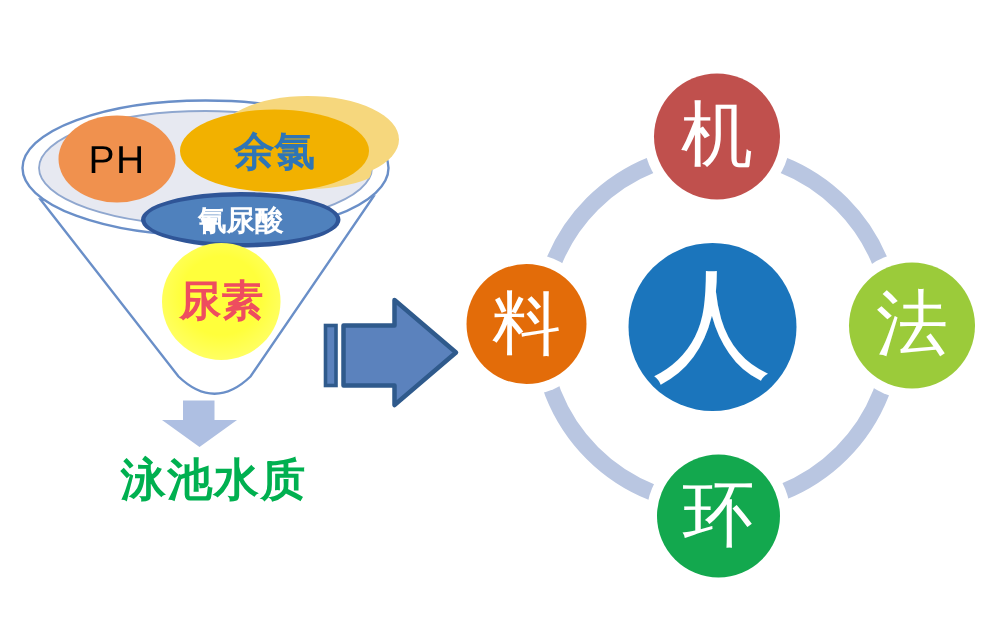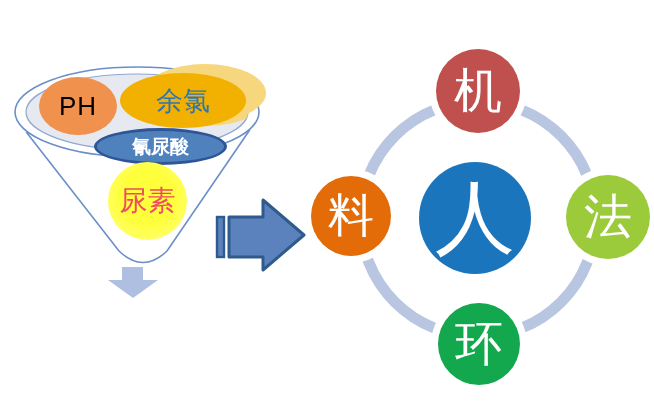--- a/index.html
+++ b/index.html
@@ -9,26 +9,26 @@
   }
   #shape-layer{position:absolute;left:0;top:0;width:654px;height:420px;z-index:0;}
   .bubble{
     position:absolute;display:flex;align-items:center;justify-content:center;
     border-radius:50%;z-index:2;box-sizing:border-box;font-weight:bold;
   }
   .bubble-ph{left:39px;top:77px;width:78px;height:58px;background:#F0914E;
     color:#000;font-size:26px;font-weight:500;letter-spacing:1px;}
   .bubble-glow{left:144px;top:64px;width:122px;height:58px;background:#F6D77D;z-index:1;}
   .bubble-yulv{left:120px;top:73px;width:126px;height:55px;background:#F2B100;
-    color:#2E75B6;font-size:27px;font-weight:400;font-family:"Liberation Serif",serif;}
+    color:#2E75B6;font-size:27px;font-weight:700;font-family:"Liberation Serif",serif;}
   .bubble-qns{left:94px;top:128px;width:133px;height:37px;background:#4F81BD;
     border:3px solid #2F5597;color:#fff;font-size:19px;font-family:"Liberation Serif",serif;}
   .bubble-urea{left:108px;top:162px;width:79px;height:78px;
     background:radial-gradient(circle at 50% 45%, #FFFF3B 45%, #FFFF80 95%);
-    color:#EE4D5F;font-size:28px;font-weight:400;font-family:"Liberation Serif",serif;}
+    color:#EE4D5F;font-size:28px;font-weight:700;font-family:"Liberation Serif",serif;}
   .funnel-caption{
     position:absolute;left:60px;top:300px;width:165px;text-align:center;z-index:2;
     color:#00B050;font-size:30px;font-weight:700;letter-spacing:1px;
     font-family:"Liberation Serif",serif;
   }
   .ring{
     position:absolute;left:355px;top:96px;width:224px;height:224px;z-index:1;
     border:11px solid #B9C6E1;border-radius:50%;box-sizing:content-box;
   }
   .node{
@@ -77,20 +77,21 @@
   <div class="bubble bubble-yulv">
     <span>余氯</span>
   </div>
   <div class="bubble bubble-qns">
     <span>氰尿酸</span>
   </div>
   <div class="bubble bubble-urea">
     <span>尿素</span>
   </div>
 
+  <div class="funnel-caption">泳池水质</div>
 
   <div class="ring"></div>
 
   <div class="node node-machine">
     <span class="node-label">机</span>
   </div>
   <div class="node node-material">
     <span class="node-label">料</span>
   </div>
   <div class="node node-method">

